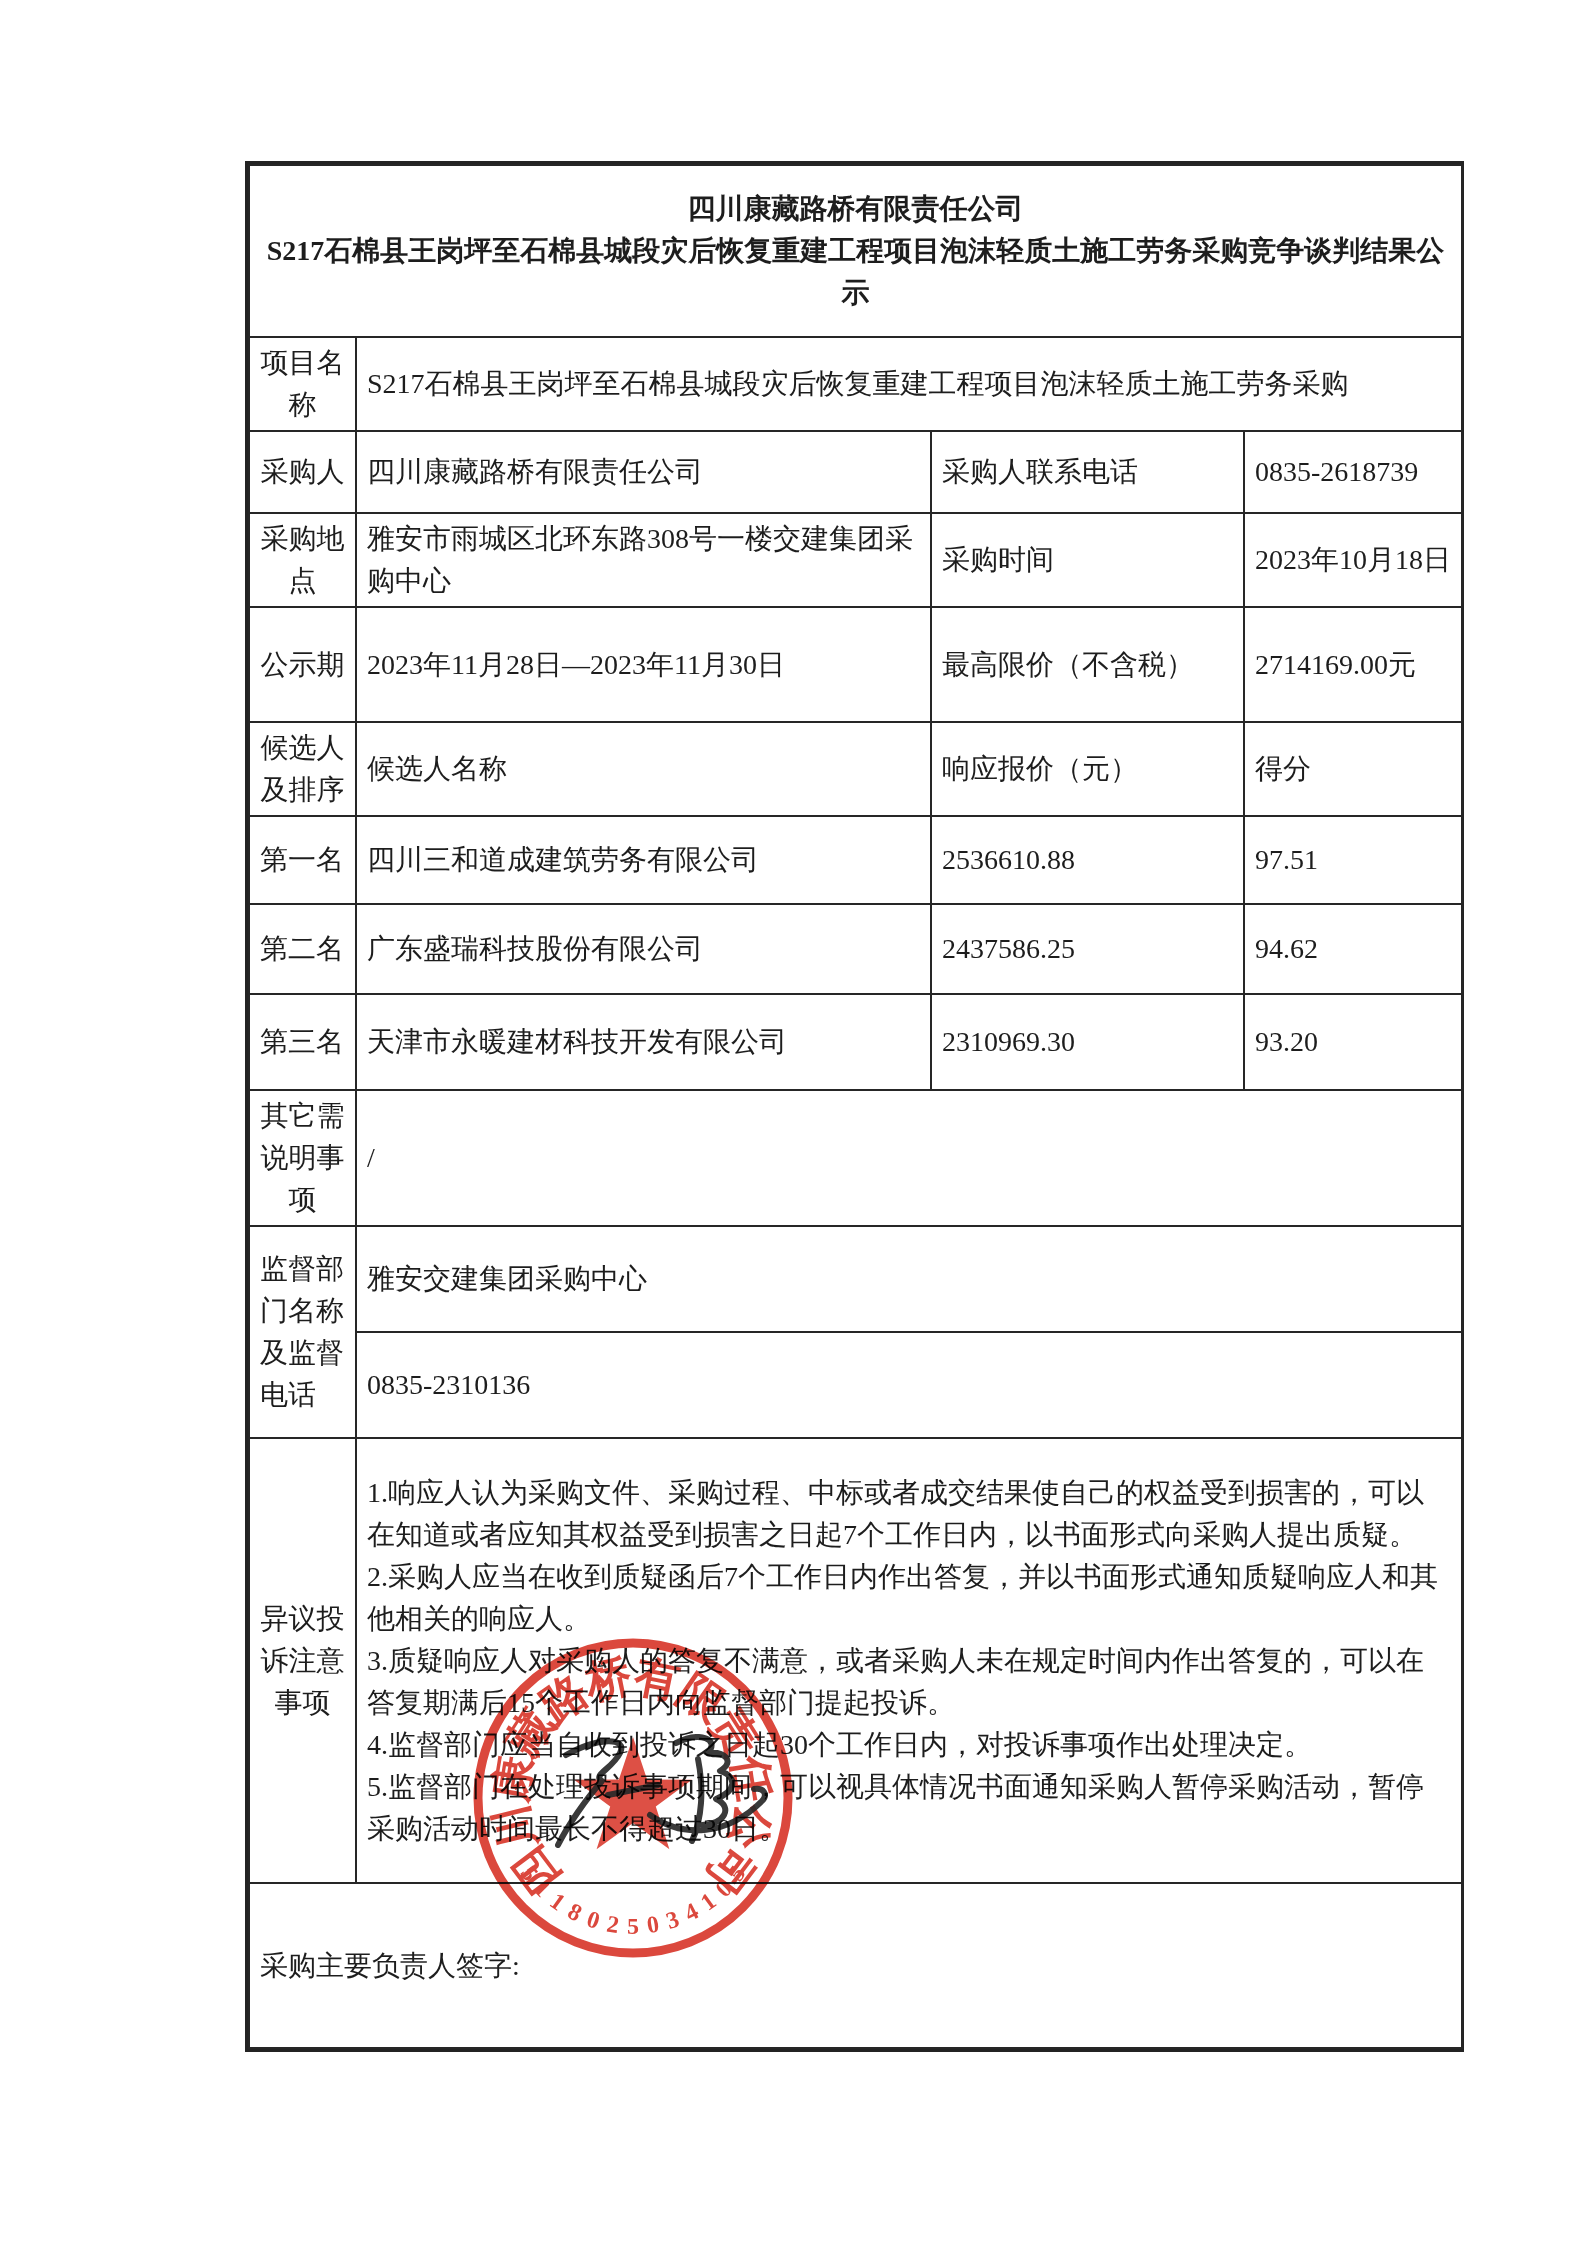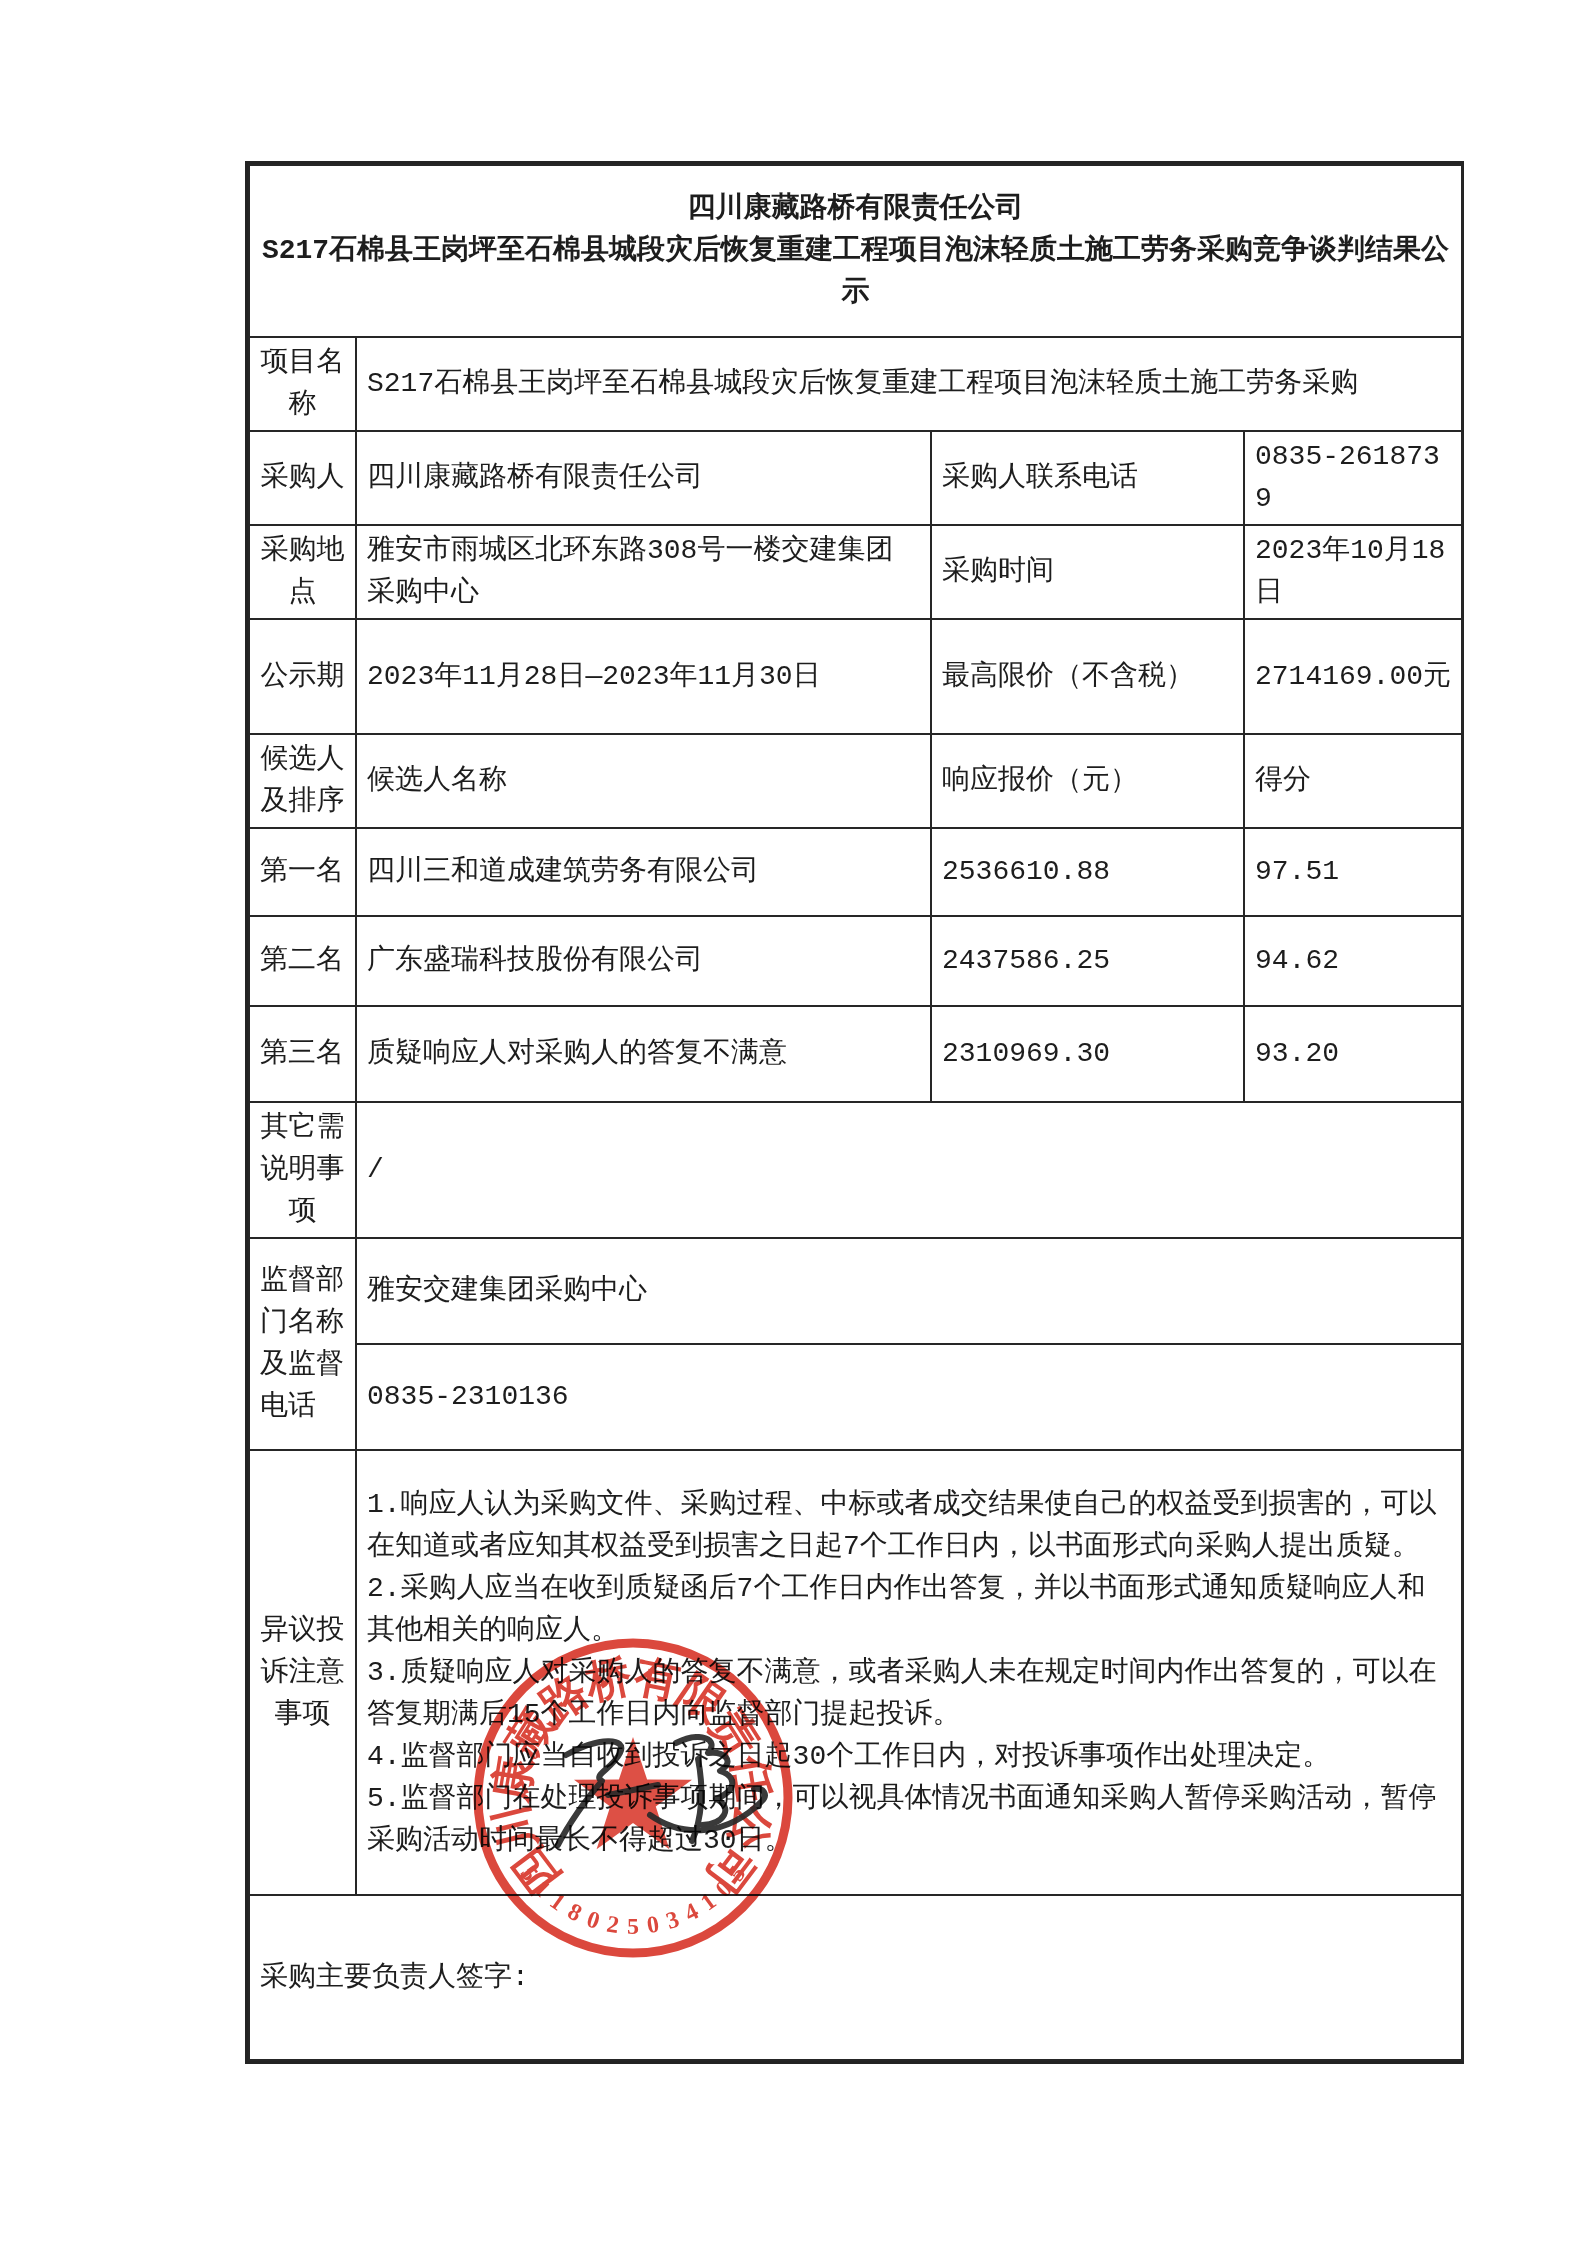--- a/index.html
+++ b/index.html
@@ -1,21 +1,21 @@
 <!DOCTYPE html>
 <html><head>
 <meta charset="utf-8">
 <style>
   html,body{margin:0;padding:0;background:#ffffff;}
   .page{
     position:relative;width:1587px;height:2244px;background:#ffffff;overflow:hidden;
     font-family:"Liberation Serif","DejaVu Serif",serif;color:#1d1d1d;
   }
   .doc{position:absolute;left:245px;top:161px;width:1213px;border:3px solid #232323;}
-  table.grid{border-collapse:collapse;table-layout:fixed;width:100%;font-family:Liberation Mono, monospace;}
+  table.grid{border-collapse:collapse;table-layout:fixed;width:100%;}
   table.grid td{
     border:2px solid #262626;font-size:28px;line-height:1.5;
     padding:4px 10px;vertical-align:middle;word-break:break-all;
   }
   .title-cell{text-align:center;font-weight:bold;font-size:34px;line-height:1.55;padding:14px 4px;}
   .title-cell .t-line{display:block;}
   .c{text-align:left;}
   .l{text-align:left;}
   .lab{text-align:center;padding-left:8px;padding-right:4px;}
   .lab-c{padding-left:4px;padding-right:4px;}
@@ -92,21 +92,21 @@
 
       <tr>
         <td class="lab-c" style="height:80px">第二名</td>
         <td class="c">广东盛瑞科技股份有限公司</td>
         <td class="c">2437586.25</td>
         <td class="c">94.62</td>
       </tr>
 
       <tr>
         <td class="lab-c" style="height:86px">第三名</td>
-        <td class="c">质疑响应人对采购人的答复不满意</td>
+        <td class="c">天津市永暖建材科技开发有限公司</td>
         <td class="c">2310969.30</td>
         <td class="c">93.20</td>
       </tr>
 
       <tr>
         <td class="lab" style="height:90px">其它需说明事项</td>
         <td colspan="3" class="c">/</td>
       </tr>
 
       <tr>

